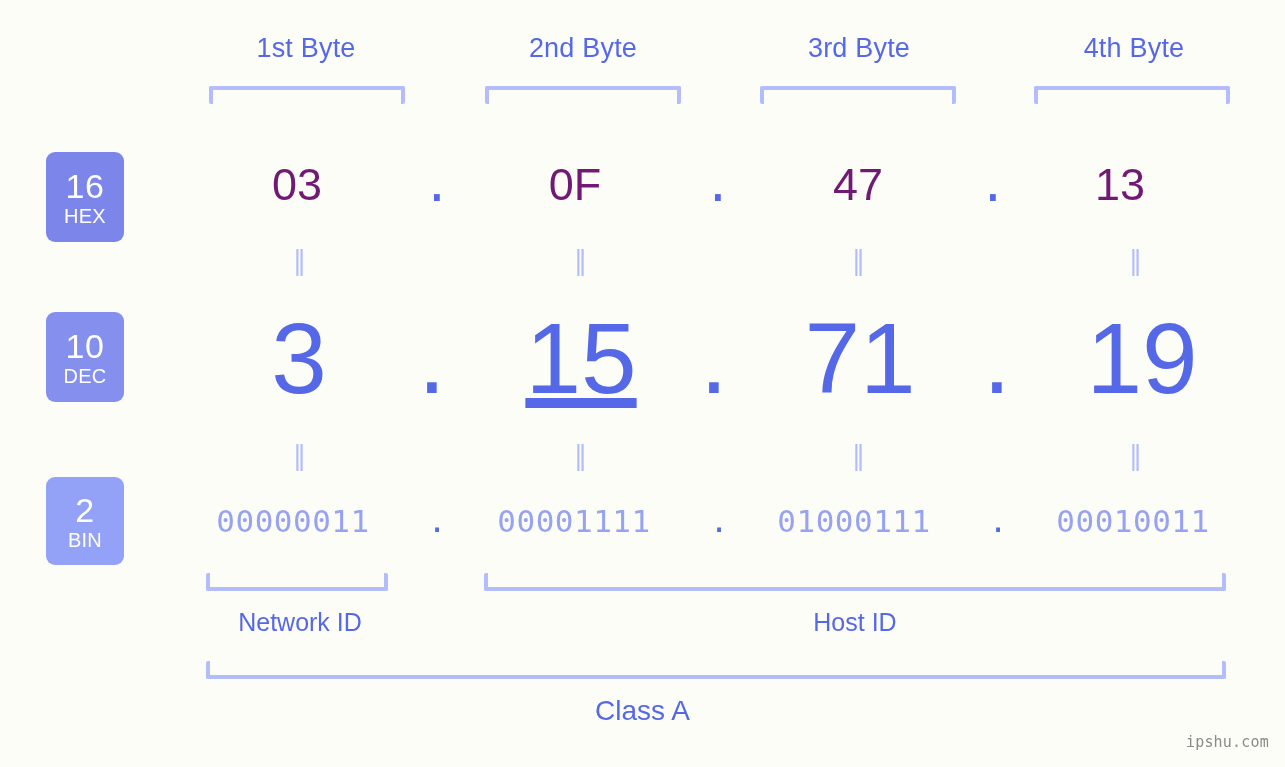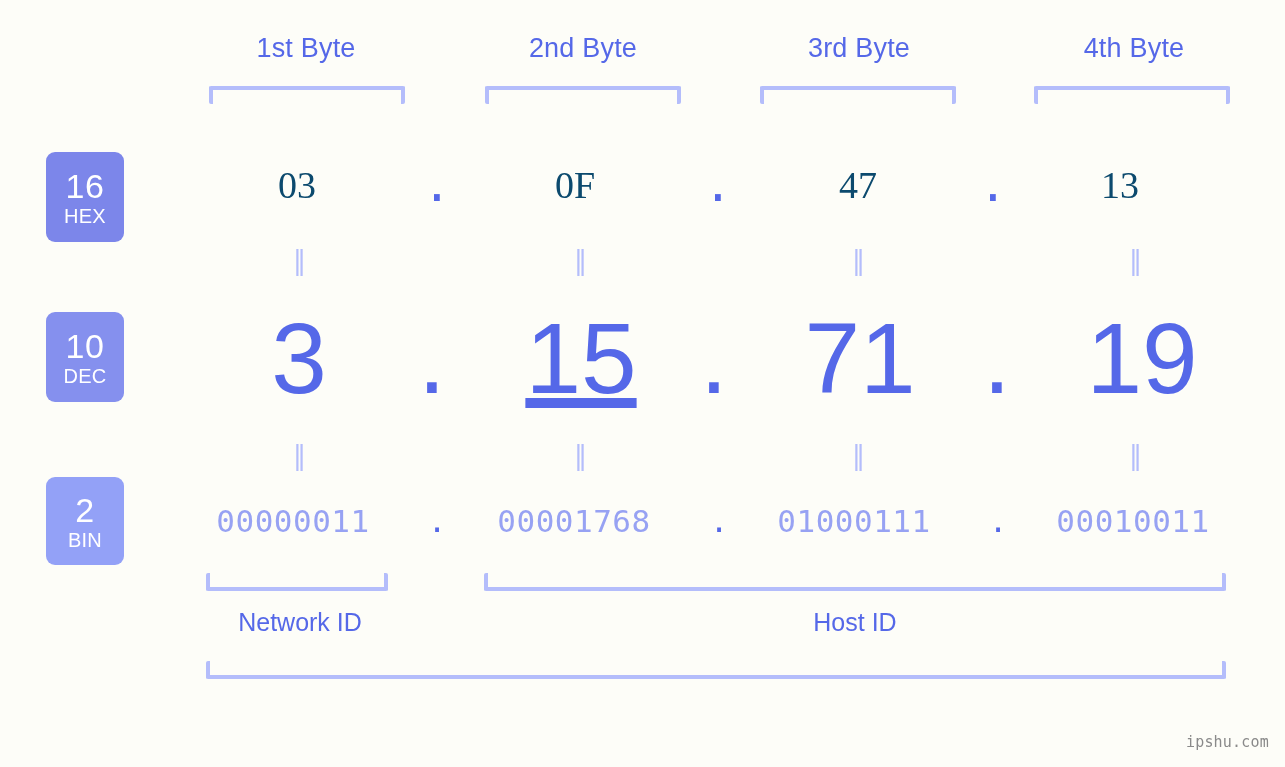--- a/index.html
+++ b/index.html
@@ -89,23 +89,23 @@
   .cell {
     position: absolute;
     text-align: center;
     white-space: nowrap;
   }
 
   
   .hex-val {
     top: 152px;
     width: 240px;
-    font-family: Liberation Serif, serif;
-    font-size: 38px;
-    color: #0c4a6e;
+    font-family: Liberation Sans, sans-serif;
+    font-size: 45px;
+    color: #701a75;
     line-height: 66px;
   }
   .hex-dot {
     top: 152px;
     width: 40px;
     font-family: "DejaVu Sans Mono", monospace;
     font-size: 47px;
     color: #5568e8;
     line-height: 66px;
   }
@@ -242,29 +242,30 @@
   <div class="cell dec-dot" style="left:977px;">.</div>
   <div class="cell dec-val" style="left:1022px;">19</div>
 
   <div class="eq eq-bot" style="left:180px;">‖</div>
   <div class="eq eq-bot" style="left:461px;">‖</div>
   <div class="eq eq-bot" style="left:739px;">‖</div>
   <div class="eq eq-bot" style="left:1016px;">‖</div>
 
   <div class="cell bin-val" style="left:173px;">00000011</div>
   <div class="cell bin-dot" style="left:417px;">.</div>
-  <div class="cell bin-val" style="left:454px;">00001768</div>
+  <div class="cell bin-val" style="left:454px;">00001111</div>
   <div class="cell bin-dot" style="left:699px;">.</div>
   <div class="cell bin-val" style="left:734px;">01000111</div>
   <div class="cell bin-dot" style="left:978px;">.</div>
   <div class="cell bin-val" style="left:1013px;">00010011</div>
 
   <div class="bracket-bottom" style="left:206px; top:573px; width:182px;"></div>
   <div class="bracket-bottom" style="left:484px; top:573px; width:742px;"></div>
 
   <div class="id-label" style="left:180px; width:240px;">Network ID</div>
   <div class="id-label" style="left:735px; width:240px;">Host ID</div>
 
   <div class="bracket-bottom" style="left:206px; top:661px; width:1020px;"></div>
+  <div class="class-label">Class A</div>
 
   <div id="watermark">ipshu.com</div>
 
 </div>
 
 </body></html>

